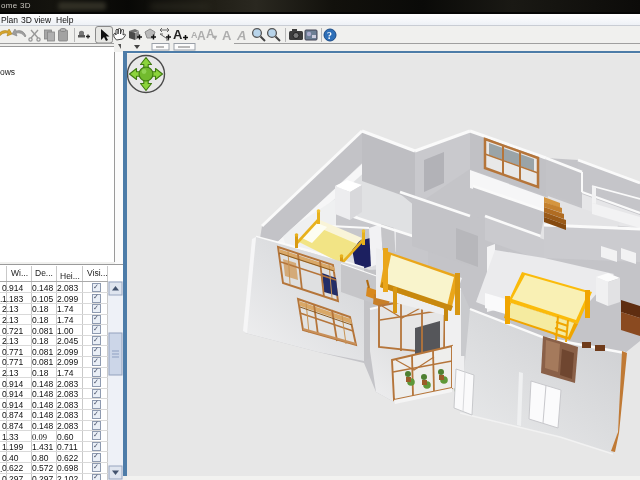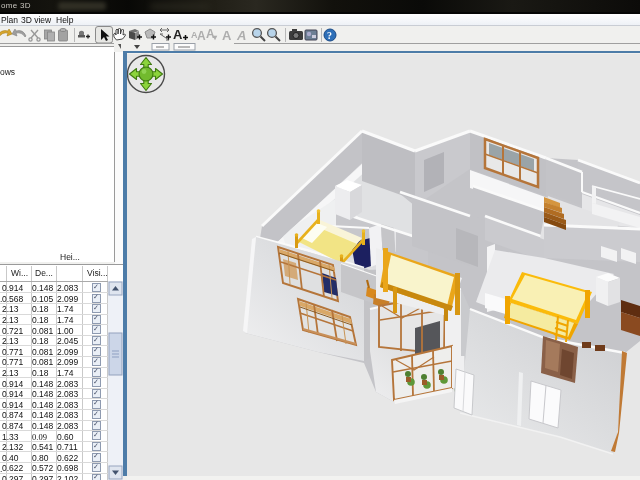--- a/index.html
+++ b/index.html
@@ -130,34 +130,34 @@
 <div class="abs" id="toolline"></div>
 <div class="abs" id="catalog"></div>
 <div class="abs" id="catstrip"></div>
 <div class="abs" id="catext">ows</div>
 <div class="abs" id="tablepanel"></div>
 <div id="tablecontent">
 <div class="num" style="left:0px;top:294.0px;width:4px;text-align:left;">.</div>
 <div class="num" style="left:0px;top:463.6px;width:4px;text-align:left;">.</div>
 <div class="hdr" style="left:11px;top:268px;">Wi...</div>
 <div class="hdr" style="left:35px;top:268px;">De...</div>
-<div class="hdr" style="left:60px;top:252px;">Hei...</div>
+<div class="hdr" style="left:60px;top:271px;">Hei...</div>
 <div class="hdr" style="left:87px;top:268px;">Visi...</div>
 <div class="gridv" style="left:6px;top:266px;height:214px;"></div>
 <div class="gridv" style="left:31px;top:266px;height:214px;"></div>
 <div class="gridv" style="left:56px;top:266px;height:214px;"></div>
 <div class="gridv" style="left:82px;top:266px;height:214px;"></div>
 <div class="gridv" style="left:107px;top:266px;height:214px;"></div>
 <div class="gridh" style="left:0px;top:281px;width:108px;background:#aaaaaa;"></div>
 <div class="num" style="left:2px;top:283.1px;width:28px;">0.914</div>
 <div class="num" style="left:32px;top:283.1px;width:22px;">0.148</div>
 <div class="num" style="left:57px;top:283.1px;width:24px;">2.083</div>
 <div class="cb" style="left:92px;top:283.0px;"></div>
 <div class="gridh" style="left:0px;top:292.4px;width:108px;"></div>
-<div class="num" style="left:2px;top:293.7px;width:28px;">0.568</div>
+<div class="num" style="left:2px;top:293.7px;width:28px;">1.183</div>
 <div class="num" style="left:32px;top:293.7px;width:22px;">0.105</div>
 <div class="num" style="left:57px;top:293.7px;width:24px;">2.099</div>
 <div class="cb" style="left:92px;top:293.6px;"></div>
 <div class="gridh" style="left:0px;top:303.0px;width:108px;"></div>
 <div class="num" style="left:2px;top:304.3px;width:28px;">2.13</div>
 <div class="num" style="left:32px;top:304.3px;width:22px;">0.18</div>
 <div class="num" style="left:57px;top:304.3px;width:24px;">1.74</div>
 <div class="cb" style="left:92px;top:304.2px;"></div>
 <div class="gridh" style="left:0px;top:313.6px;width:108px;"></div>
 <div class="num" style="left:2px;top:314.9px;width:28px;">2.13</div>
@@ -213,22 +213,22 @@
 <div class="num" style="left:2px;top:420.9px;width:28px;">0.874</div>
 <div class="num" style="left:32px;top:420.9px;width:22px;">0.148</div>
 <div class="num" style="left:57px;top:420.9px;width:24px;">2.083</div>
 <div class="cb" style="left:92px;top:420.8px;"></div>
 <div class="gridh" style="left:0px;top:430.2px;width:108px;"></div>
 <div class="num" style="left:2px;top:431.5px;width:28px;">1.33</div>
 <div class="num" style="left:32px;top:431.5px;width:22px;font-family:Liberation Serif, serif;">0.09</div>
 <div class="num" style="left:57px;top:431.5px;width:24px;">0.60</div>
 <div class="cb" style="left:92px;top:431.4px;"></div>
 <div class="gridh" style="left:0px;top:440.8px;width:108px;"></div>
-<div class="num" style="left:2px;top:442.1px;width:28px;">2.132</div>
-<div class="num" style="left:32px;top:442.1px;width:22px;">0.541</div>
+<div class="num" style="left:2px;top:442.1px;width:28px;">1.199</div>
+<div class="num" style="left:32px;top:442.1px;width:22px;">1.431</div>
 <div class="num" style="left:57px;top:442.1px;width:24px;">0.711</div>
 <div class="cb" style="left:92px;top:442.0px;"></div>
 <div class="gridh" style="left:0px;top:451.4px;width:108px;"></div>
 <div class="num" style="left:2px;top:452.7px;width:28px;">0.40</div>
 <div class="num" style="left:32px;top:452.7px;width:22px;">0.80</div>
 <div class="num" style="left:57px;top:452.7px;width:24px;">0.622</div>
 <div class="cb" style="left:92px;top:452.6px;"></div>
 <div class="gridh" style="left:0px;top:462.0px;width:108px;"></div>
 <div class="num" style="left:2px;top:463.3px;width:28px;">0.622</div>
 <div class="num" style="left:32px;top:463.3px;width:22px;">0.572</div>

